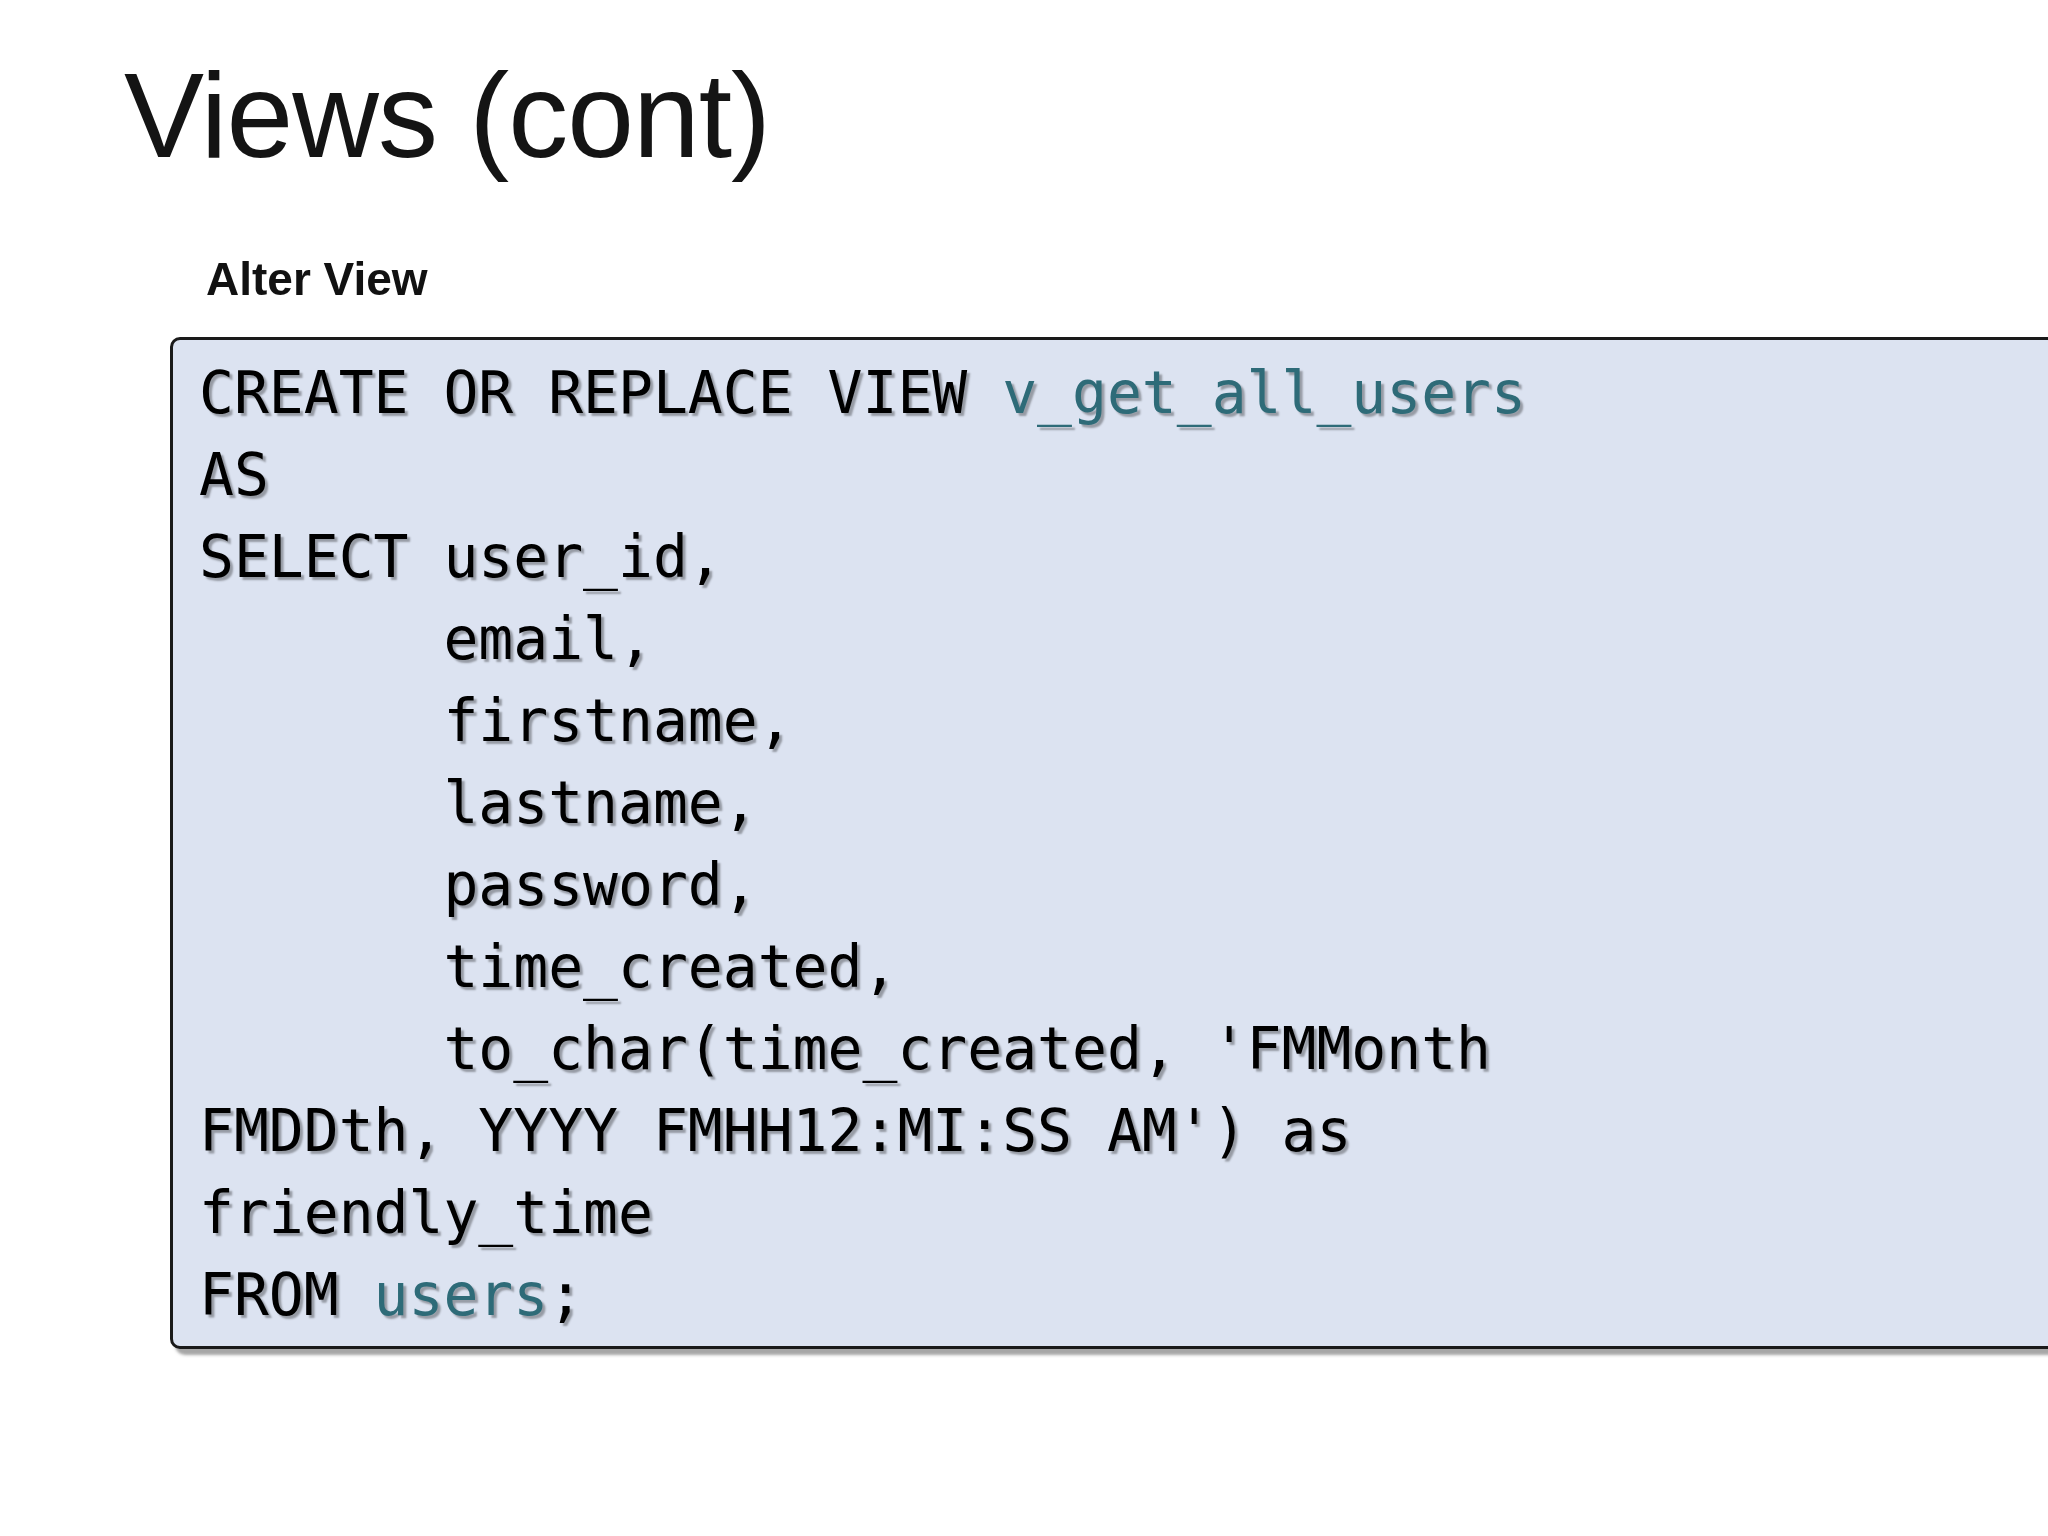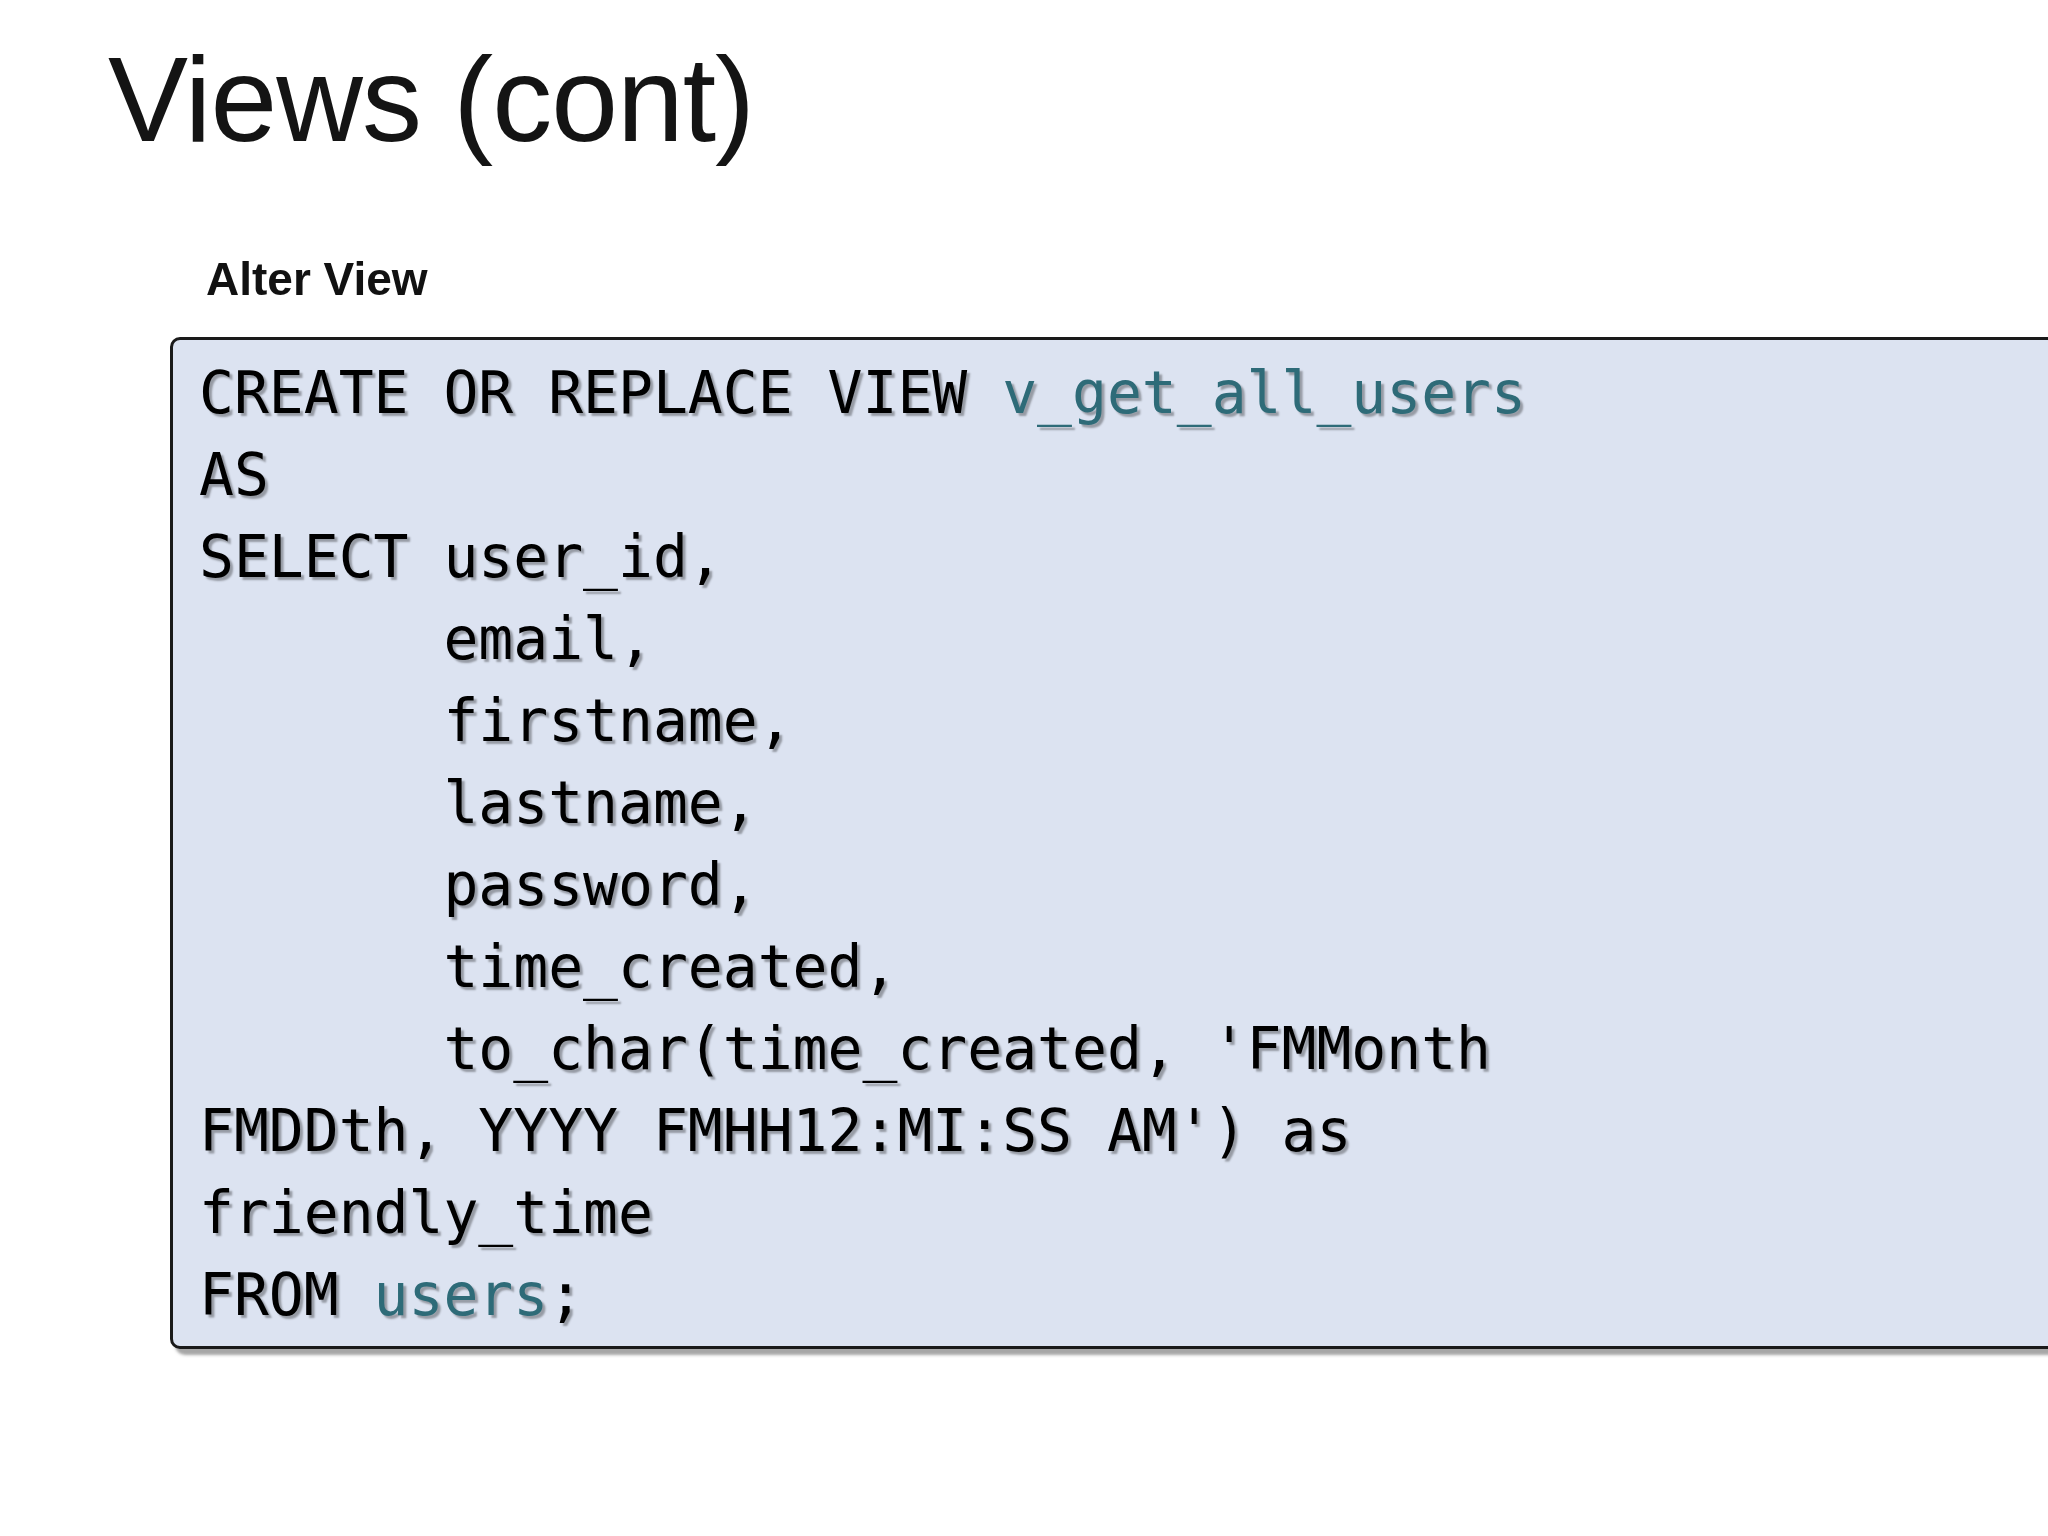--- a/index.html
+++ b/index.html
@@ -15,21 +15,21 @@
     font-family: "Liberation Sans", sans-serif;
   }
   .slide {
     position: absolute;
     inset: 0;
   }
   .slide-title {
     position: absolute;
     left: 108px;
     top: 30px;
-    margin: 0;
+    margin: 16px;
     font-family: "Liberation Sans", sans-serif;
     font-size: 120px;
     font-weight: 200;
     letter-spacing: -1px;
     color: #141414;
     white-space: nowrap;
   }
   .section-label {
     position: absolute;
     left: 206px;

